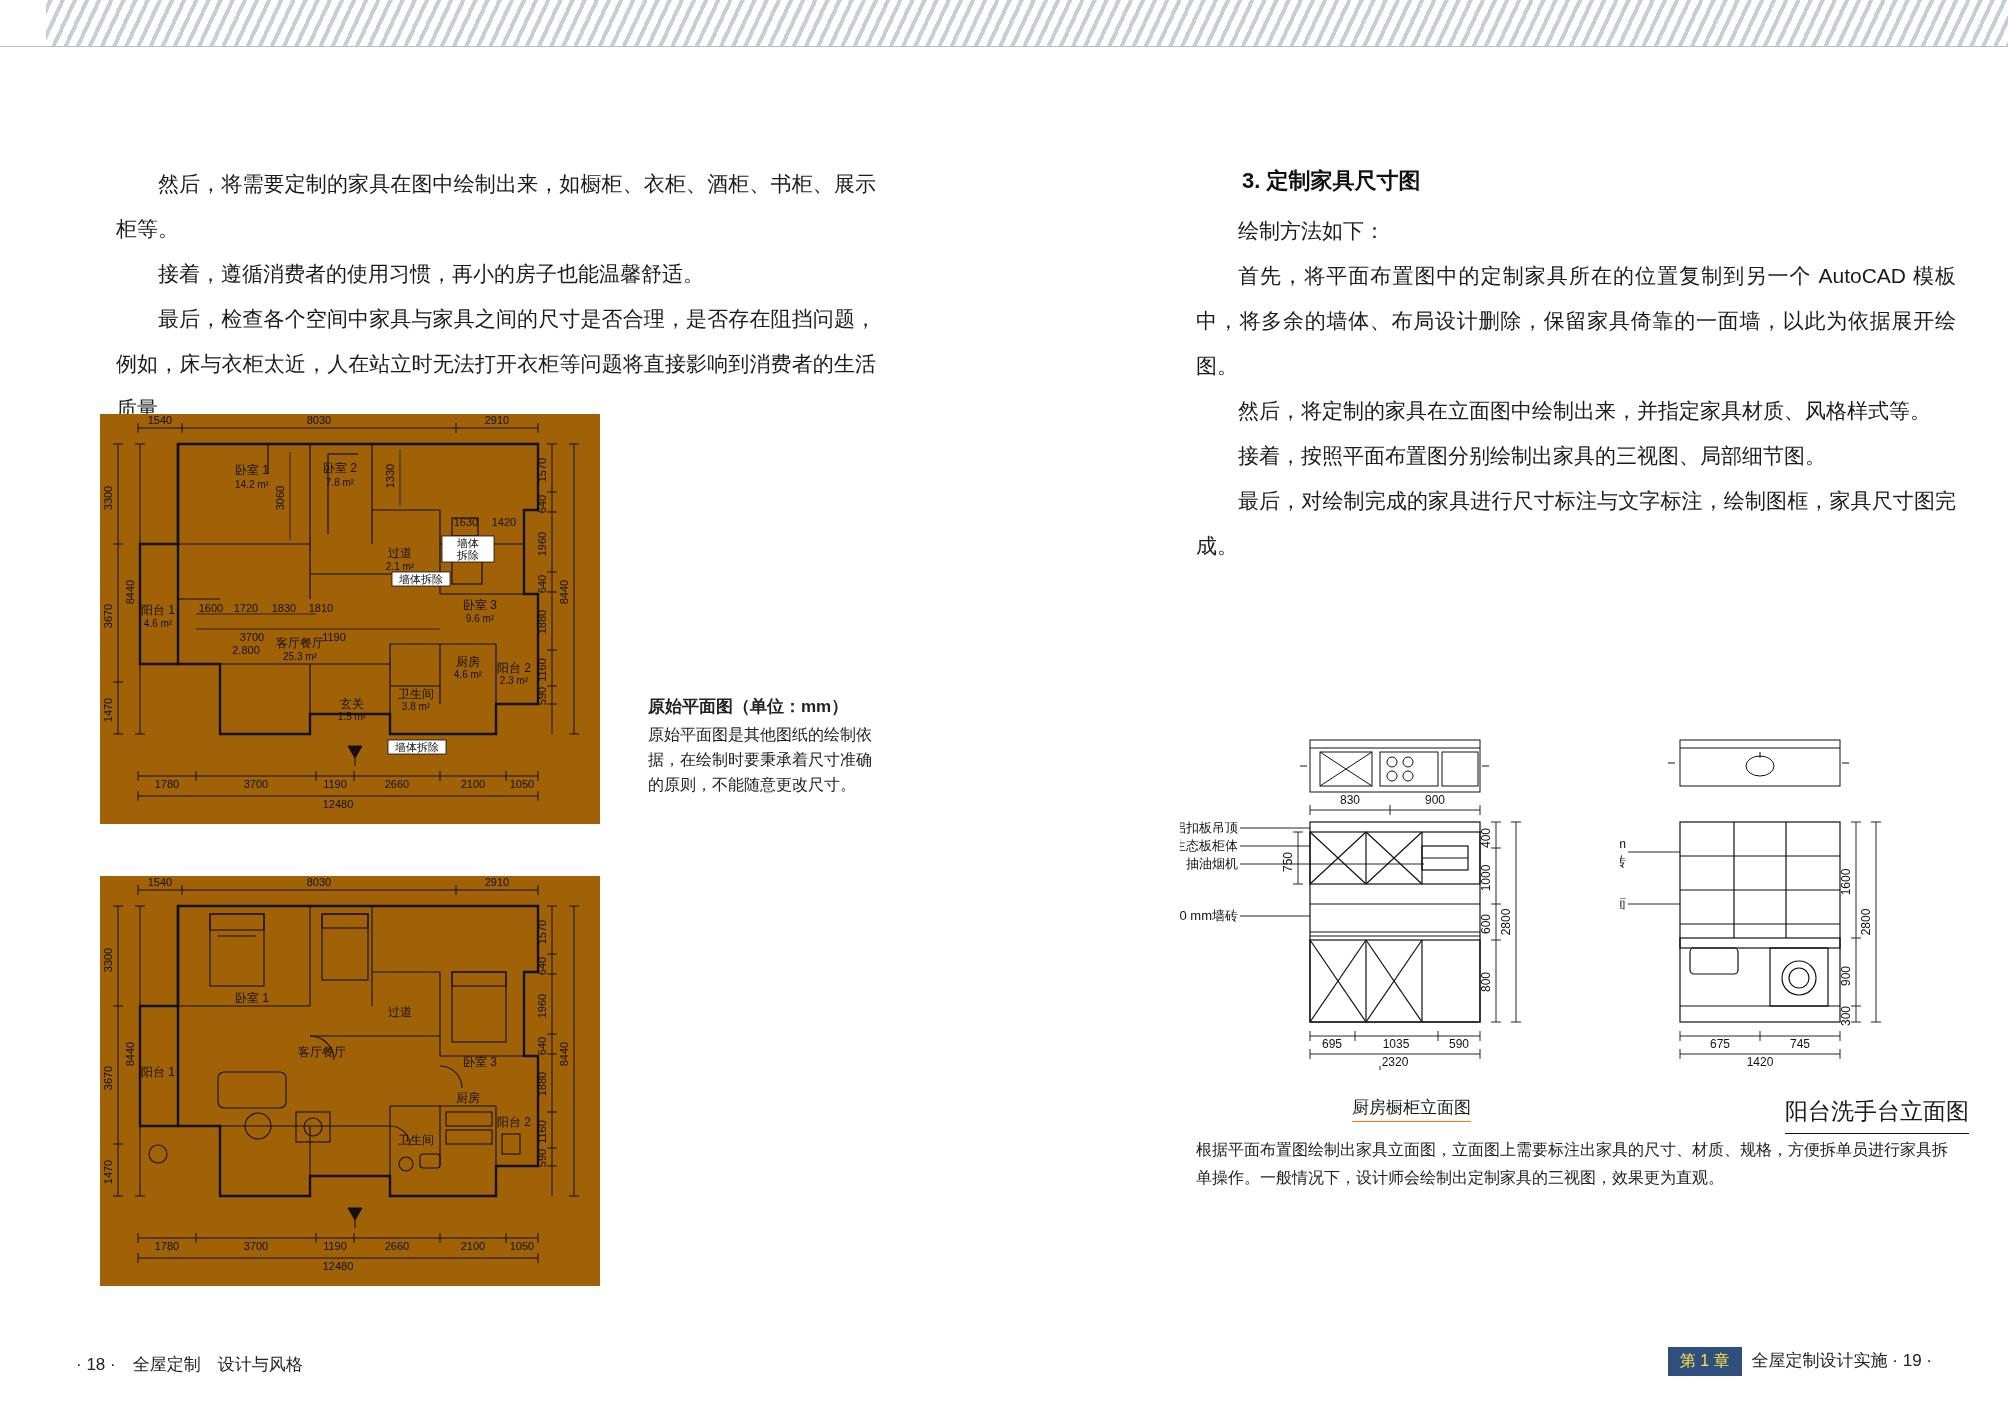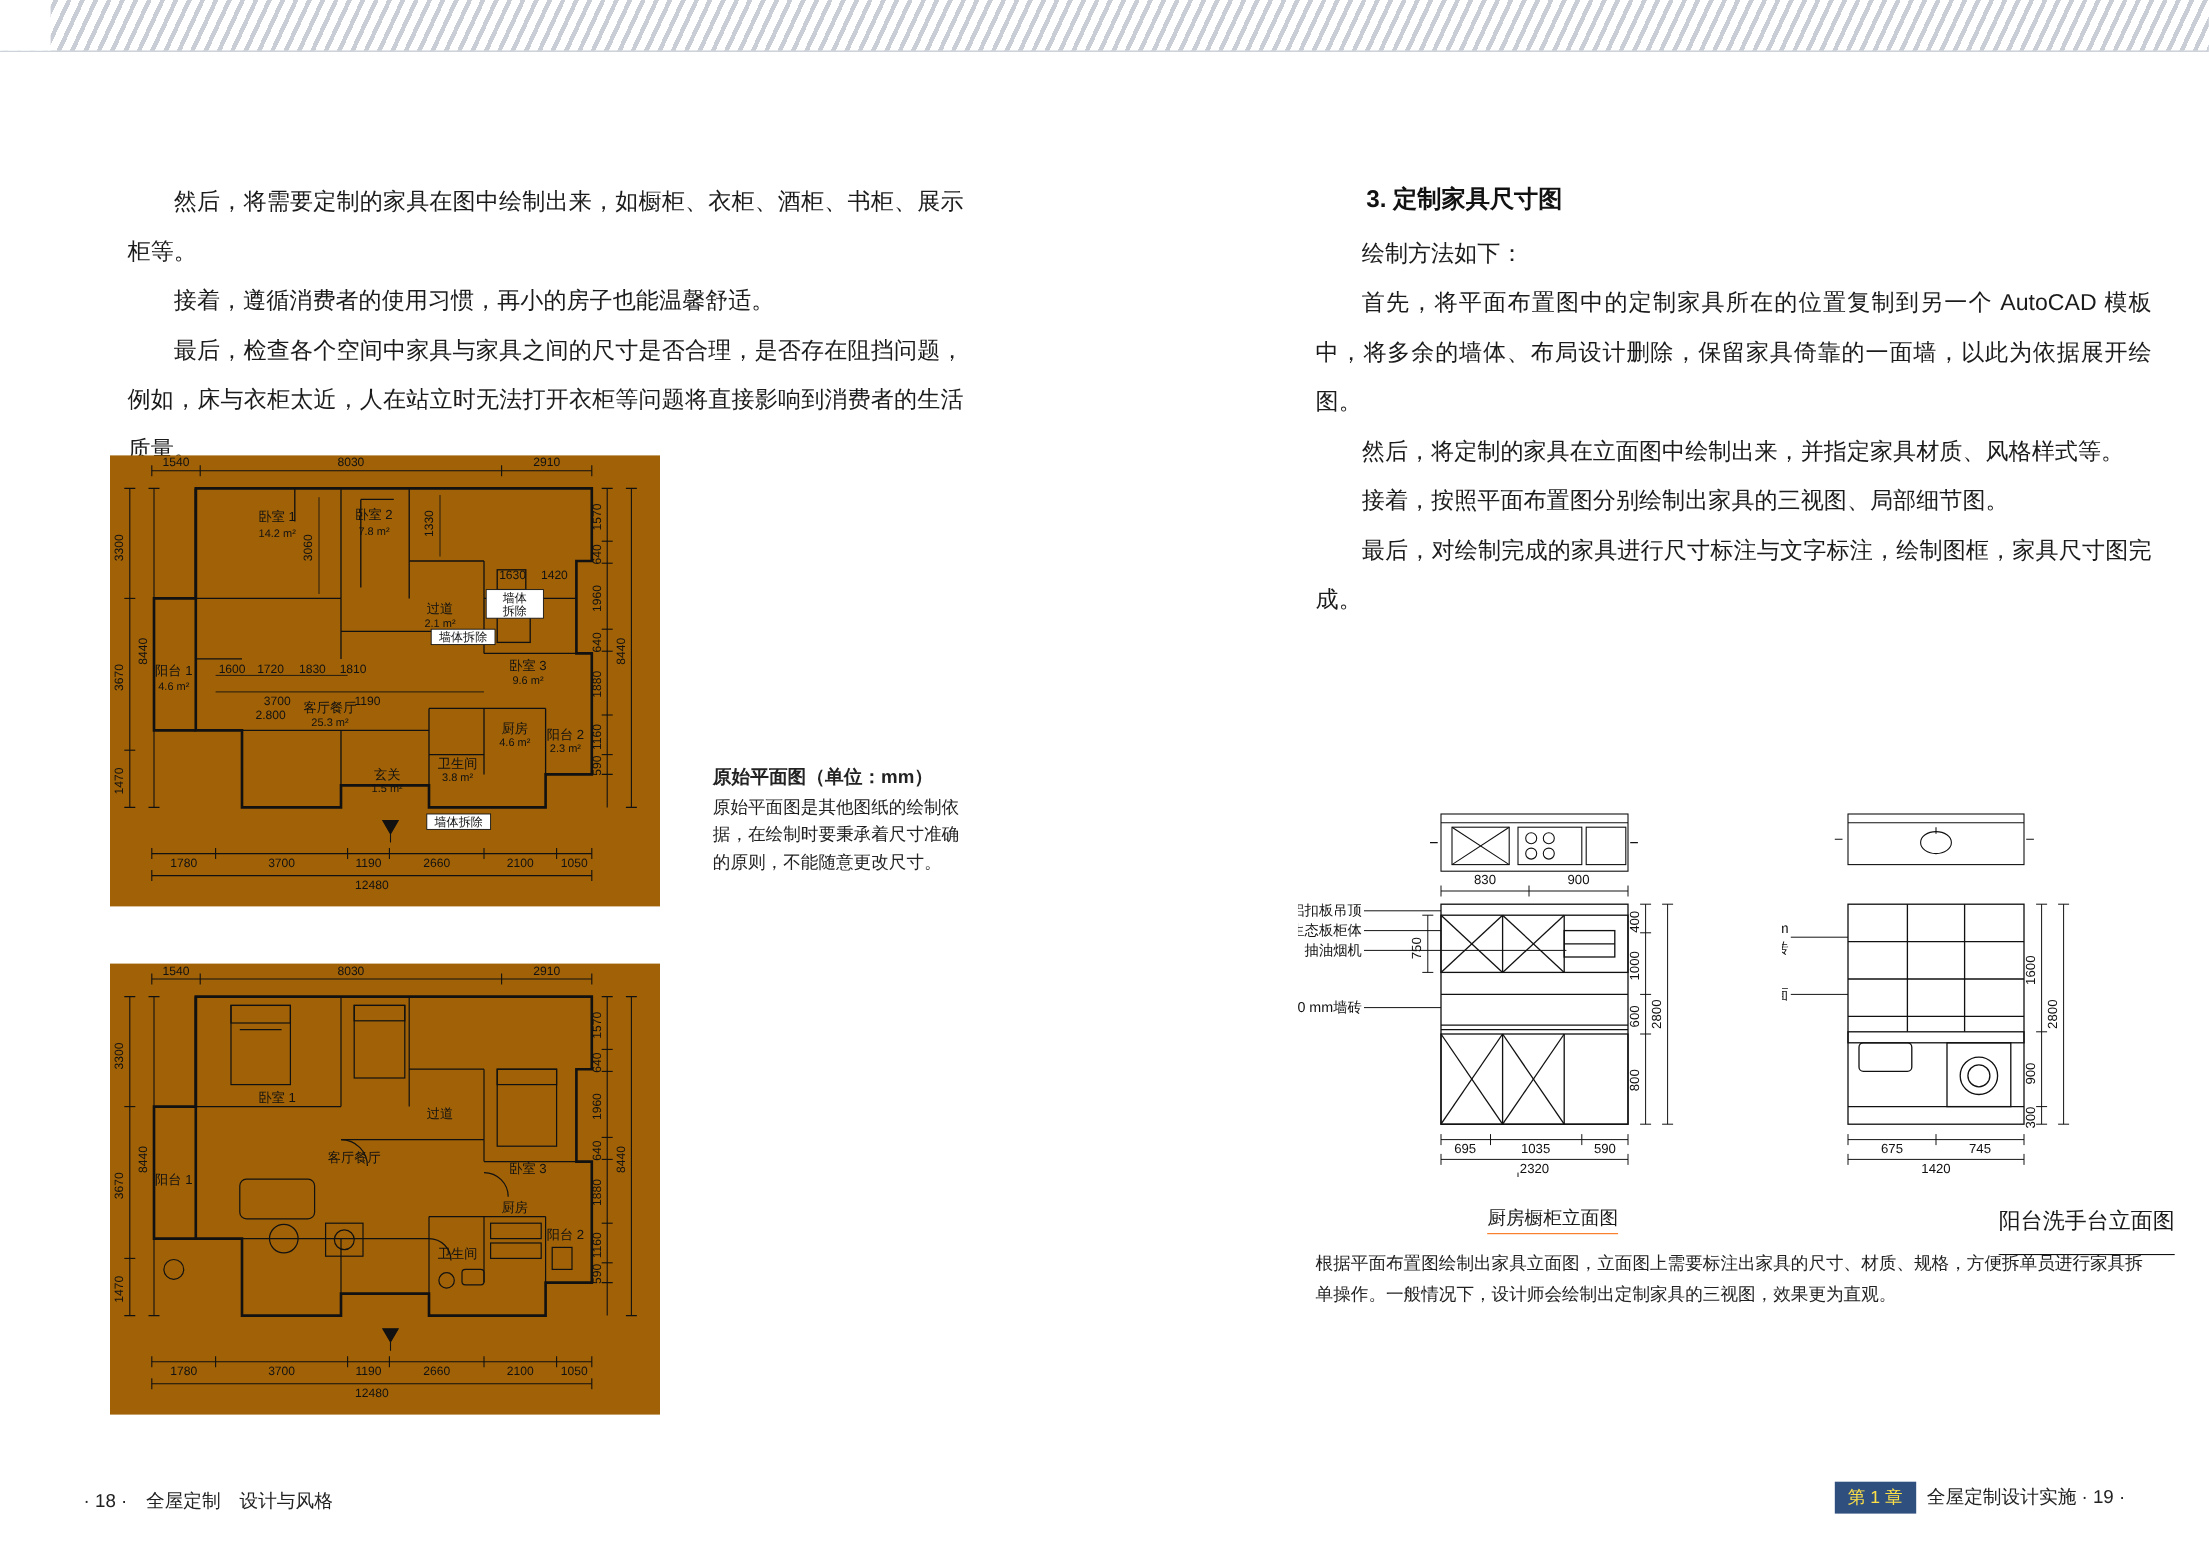--- a/index.html
+++ b/index.html
@@ -586,21 +586,21 @@
           <text x="180" y="312">745</text>
           <text x="140" y="330">1420</text>
         </g>
         <g class="cadtxt" text-anchor="end">
           <text x="6" y="112">600 mm×600 mm</text>
           <text x="6" y="130">墙砖</text>
           <text x="6" y="172">30 mm大理石台面</text>
         </g>
       </svg>
     </div>
-    <div style="position:absolute;left:775px;top:1050px;font-size:20px;border-bottom:1px solid #111;padding-bottom:17px;margin-left:32px;">阳台洗手台立面图</div>
+    <div style="position:absolute;left:775px;top:1050px;font-size:23px;border-bottom:1px solid #111;padding-bottom:6px;">阳台洗手台立面图</div>
 
     <div class="caption" style="left:186px;top:1090px;width:760px;line-height:28px;">
       <span>根据平面布置图绘制出家具立面图，立面图上需要标注出家具的尺寸、材质、规格，方便拆单员进行家具拆单操作。一般情况下，设计师会绘制出定制家具的三视图，效果更为直观。</span>
     </div>
 
     <div class="footer footer-right">
       <span class="chap-tag">第 1 章</span><span>全屋定制设计实施 · 19 ·</span>
     </div>
   </div>
 

